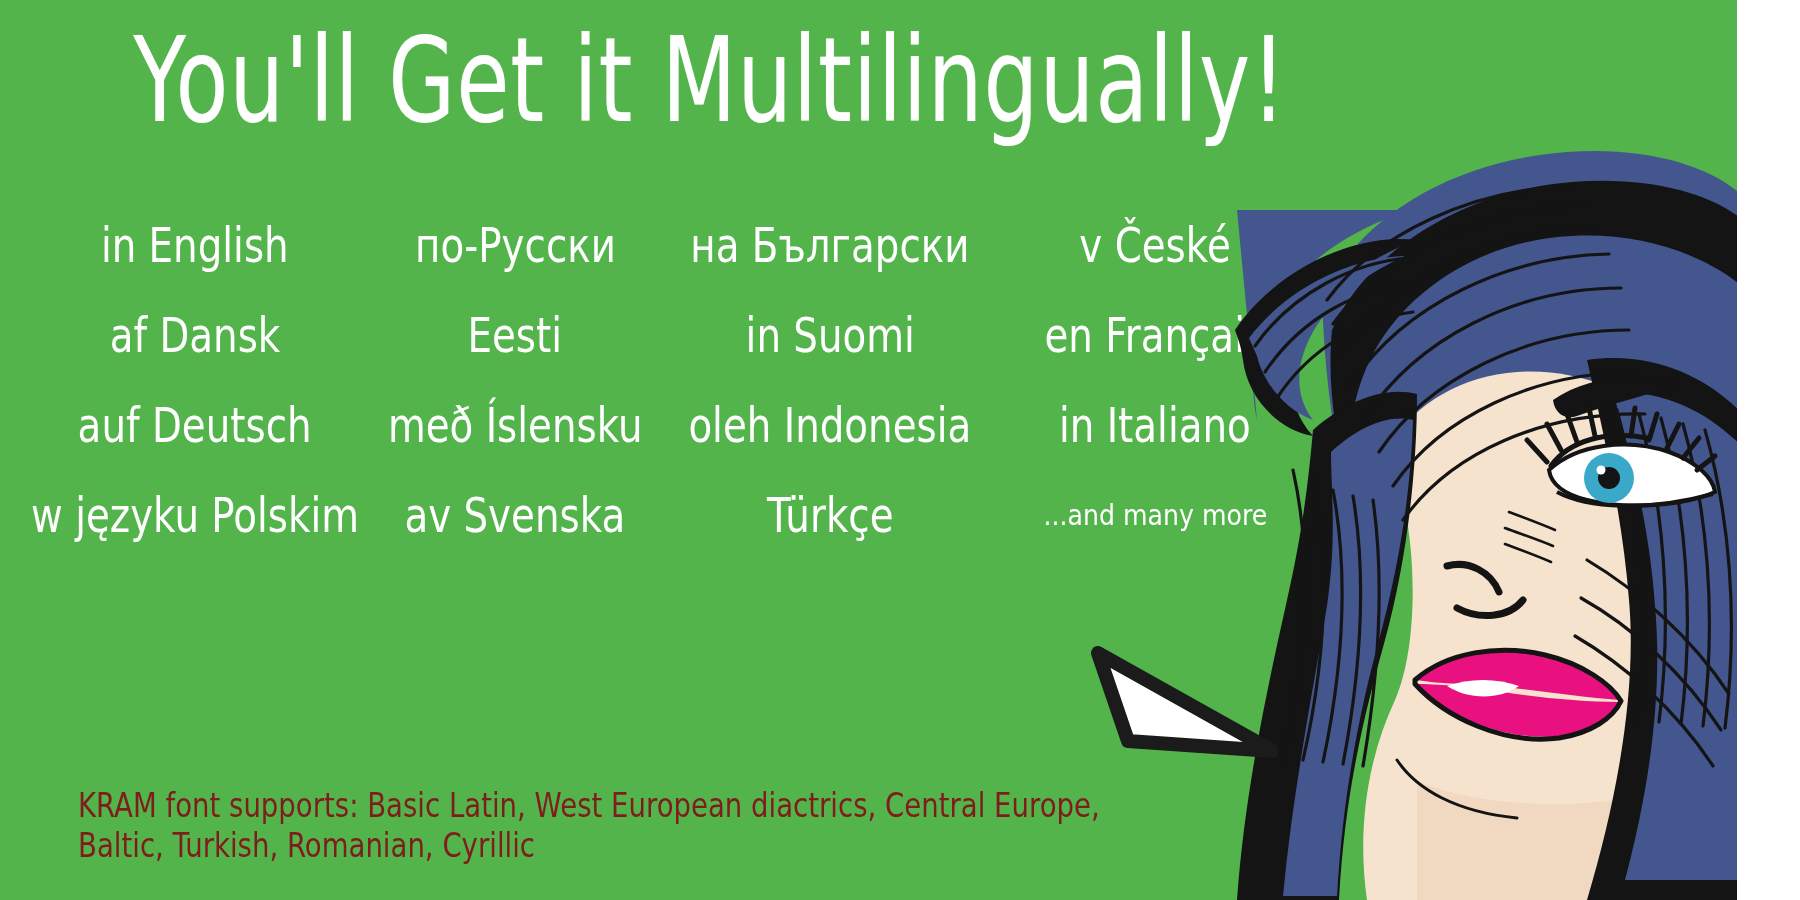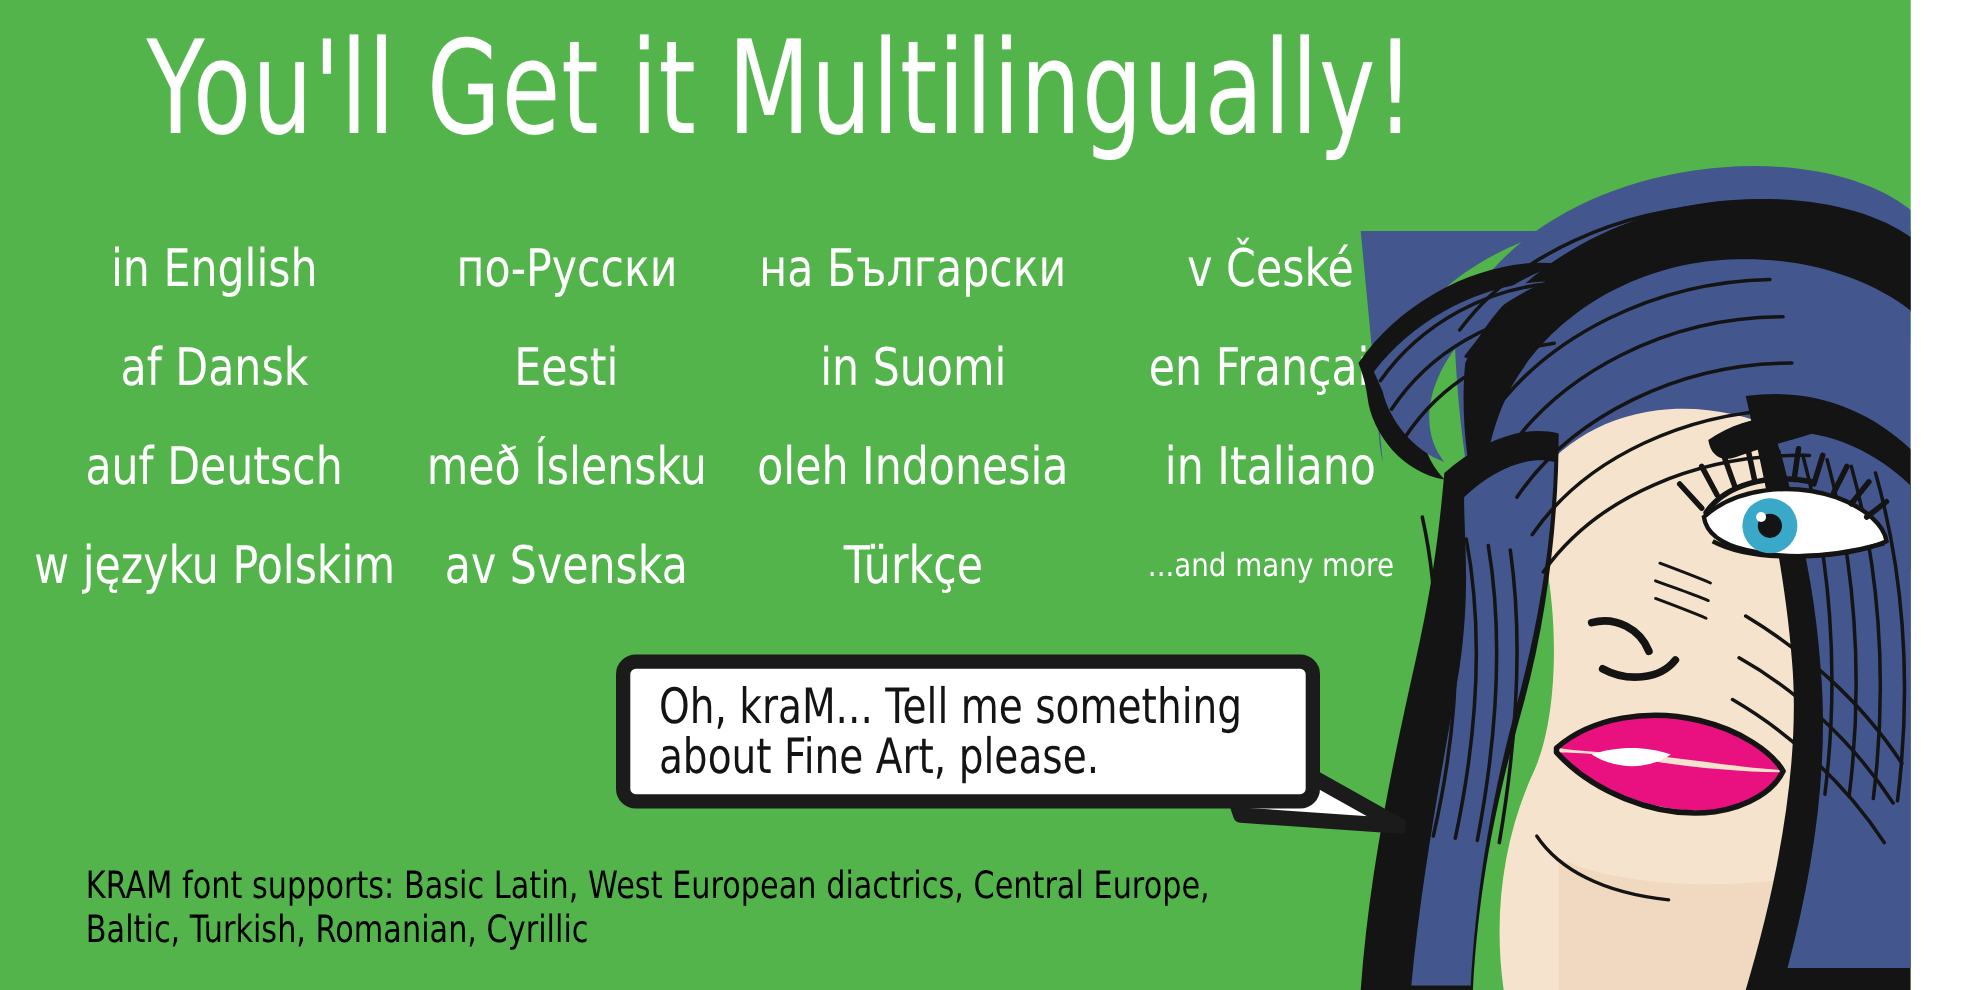--- a/index.html
+++ b/index.html
@@ -102,21 +102,21 @@
     transform: scaleY(1.2) scaleX(0.96);
     transform-origin: left center;
   }
 
   
   #footer {
     position: absolute;
     left: 78px;
     top: 785px;
     width: 1180px;
-    color: #000000;
+    color: #7f1d1d;
     font-family: "DejaVu Sans", sans-serif;
     font-size: 29px;
     line-height: 1.38;
   }
   .footer-line {
     white-space: nowrap;
     transform: scaleY(1.18) scaleX(0.95);
     transform-origin: left center;
   }
 
@@ -156,24 +156,20 @@
     <div class="lang-cell">w języku Polskim</div>
     <div class="lang-cell">av Svenska</div>
     <div class="lang-cell">Türkçe</div>
     <div class="lang-cell small">...and many more</div>
   </div>
 
   <div id="bubble-wrap">
     <svg id="bubble-tail" viewBox="0 0 190 125">
       <path d="M10 20 L185 118 L40 108 Z" fill="#ffffff" stroke="#1b1b1b" stroke-width="14" stroke-linejoin="round"></path>
     </svg>
-    <div id="bubble">
-      <div class="bubble-line">Oh, kraM... Tell me something</div>
-      <div class="bubble-line">about Fine Art, please.</div>
-    </div>
   </div>
 
   <div id="footer">
     <div class="footer-line">KRAM font supports: Basic Latin, West European diactrics, Central Europe,</div>
     <div class="footer-line">Baltic, Turkish, Romanian, Cyrillic</div>
   </div>
 
   <svg id="illustration" viewBox="0 0 620 900" preserveAspectRatio="xMaxYMin slice">
     <defs>
       <clipPath id="clipAll">

